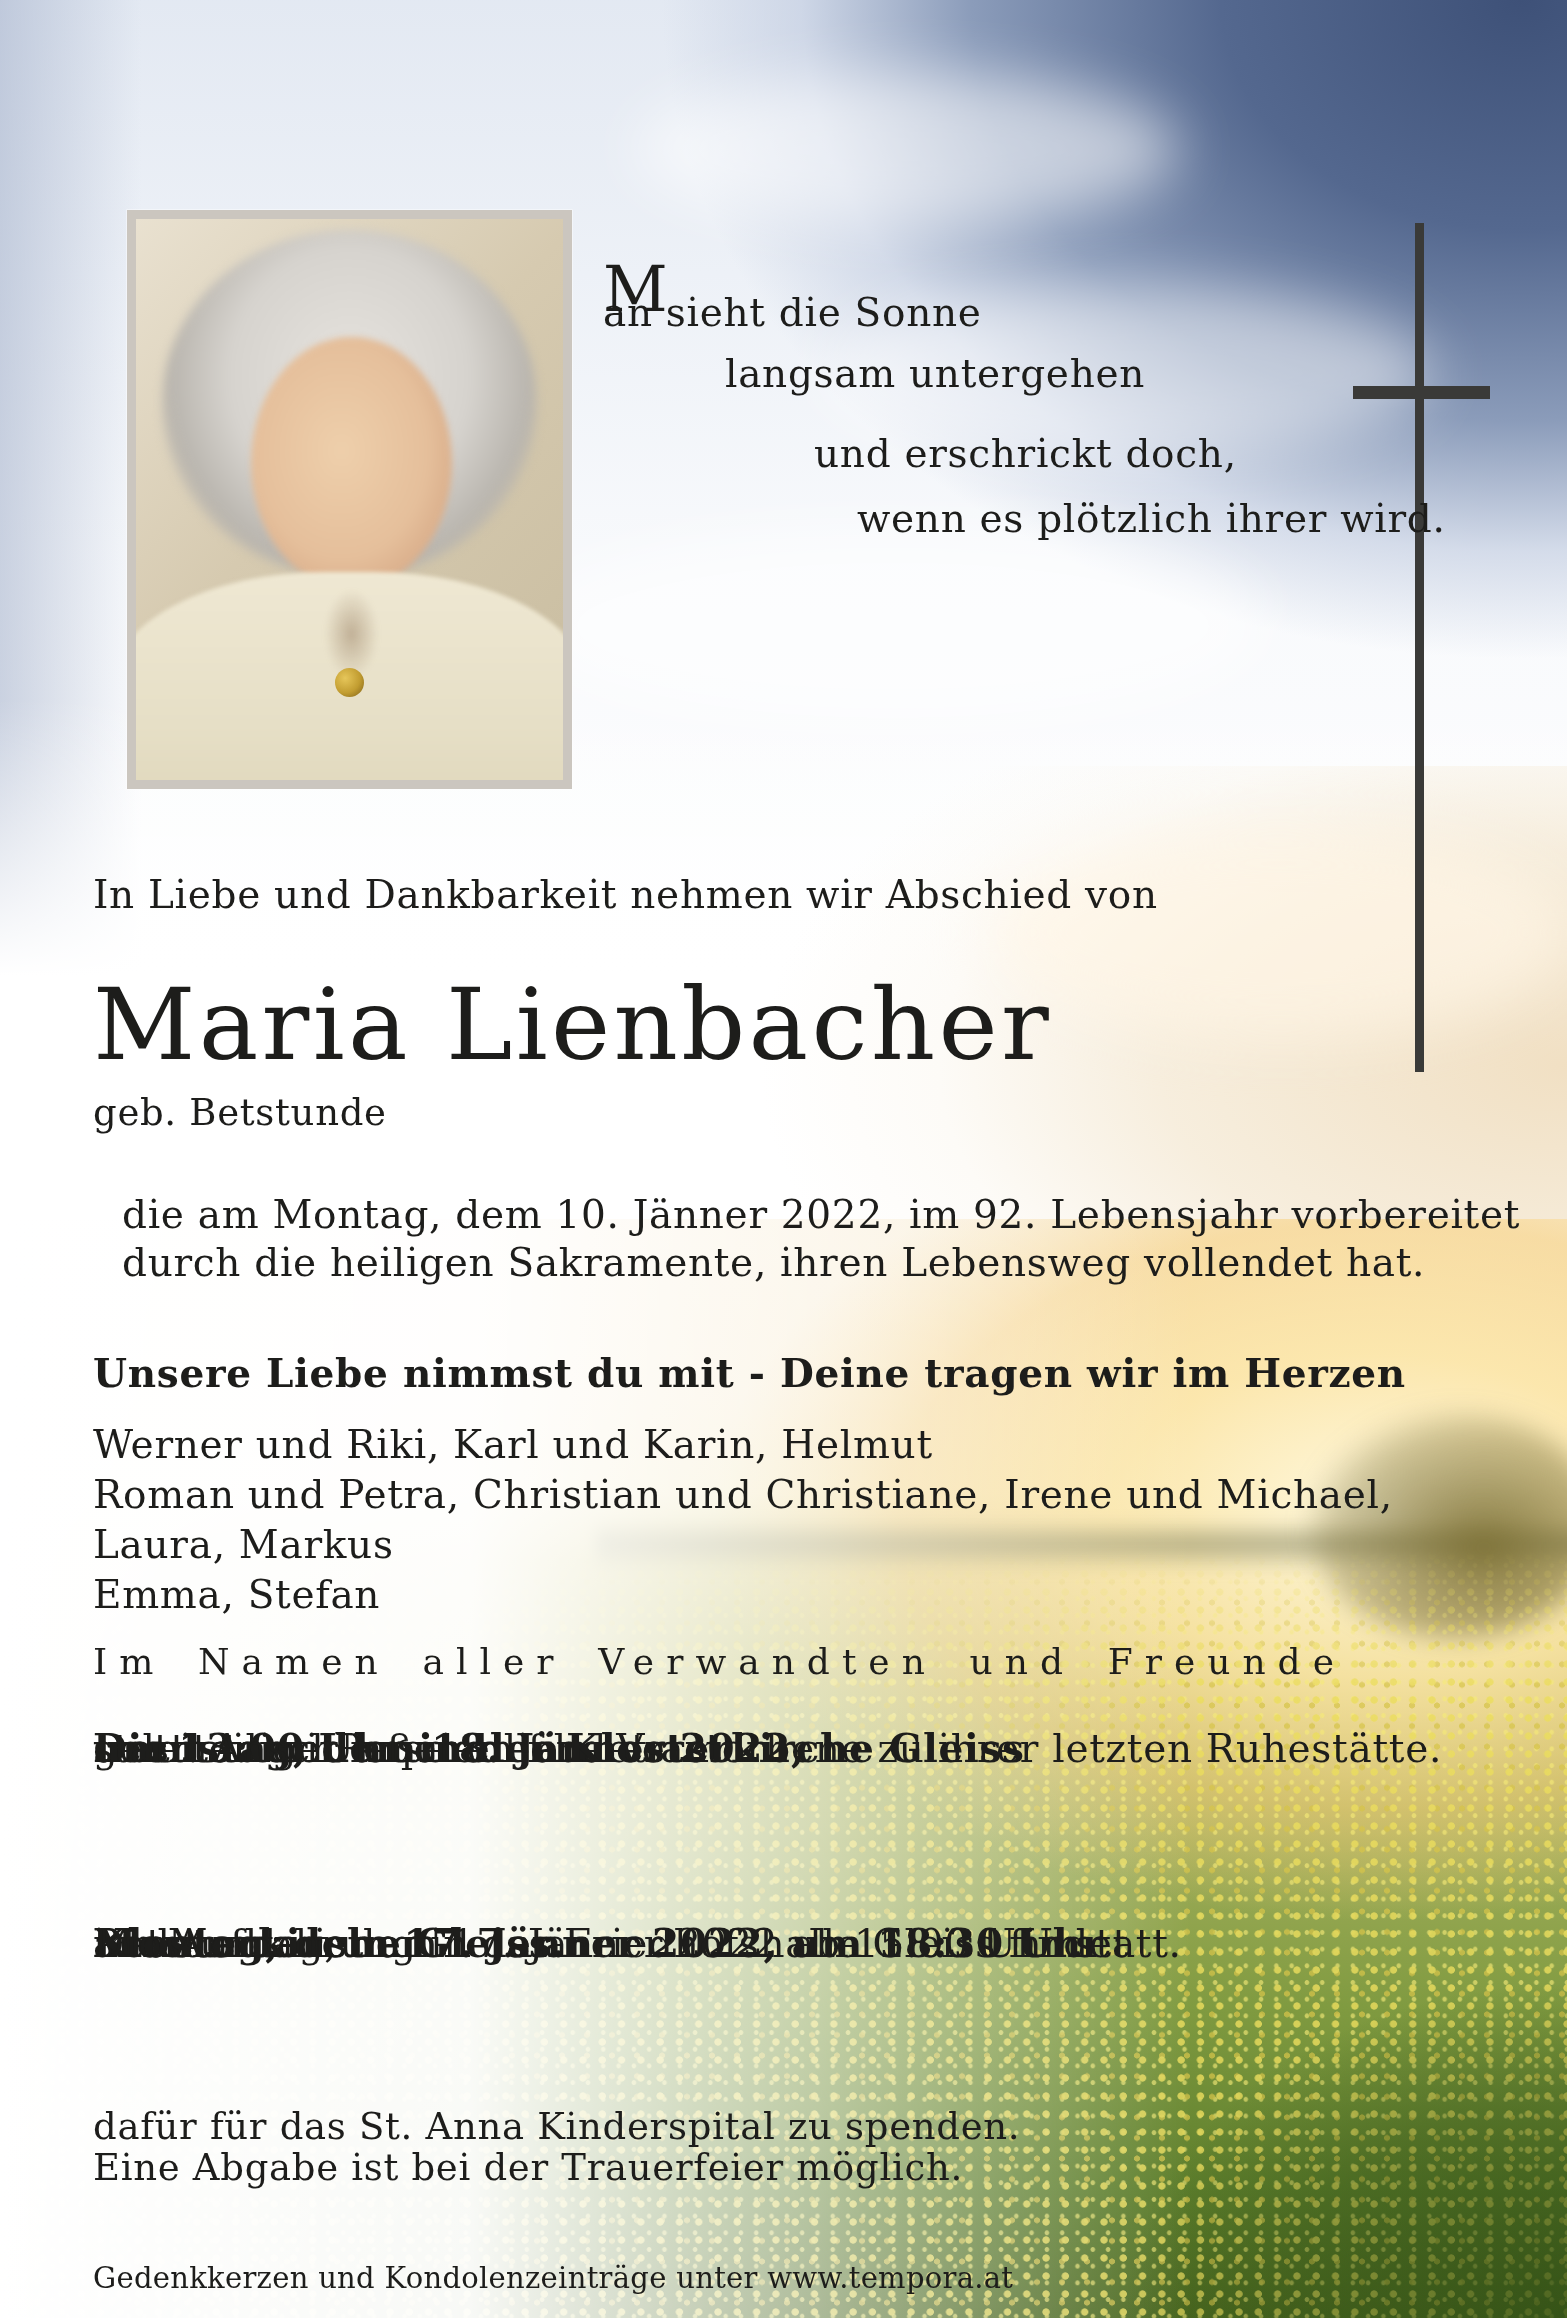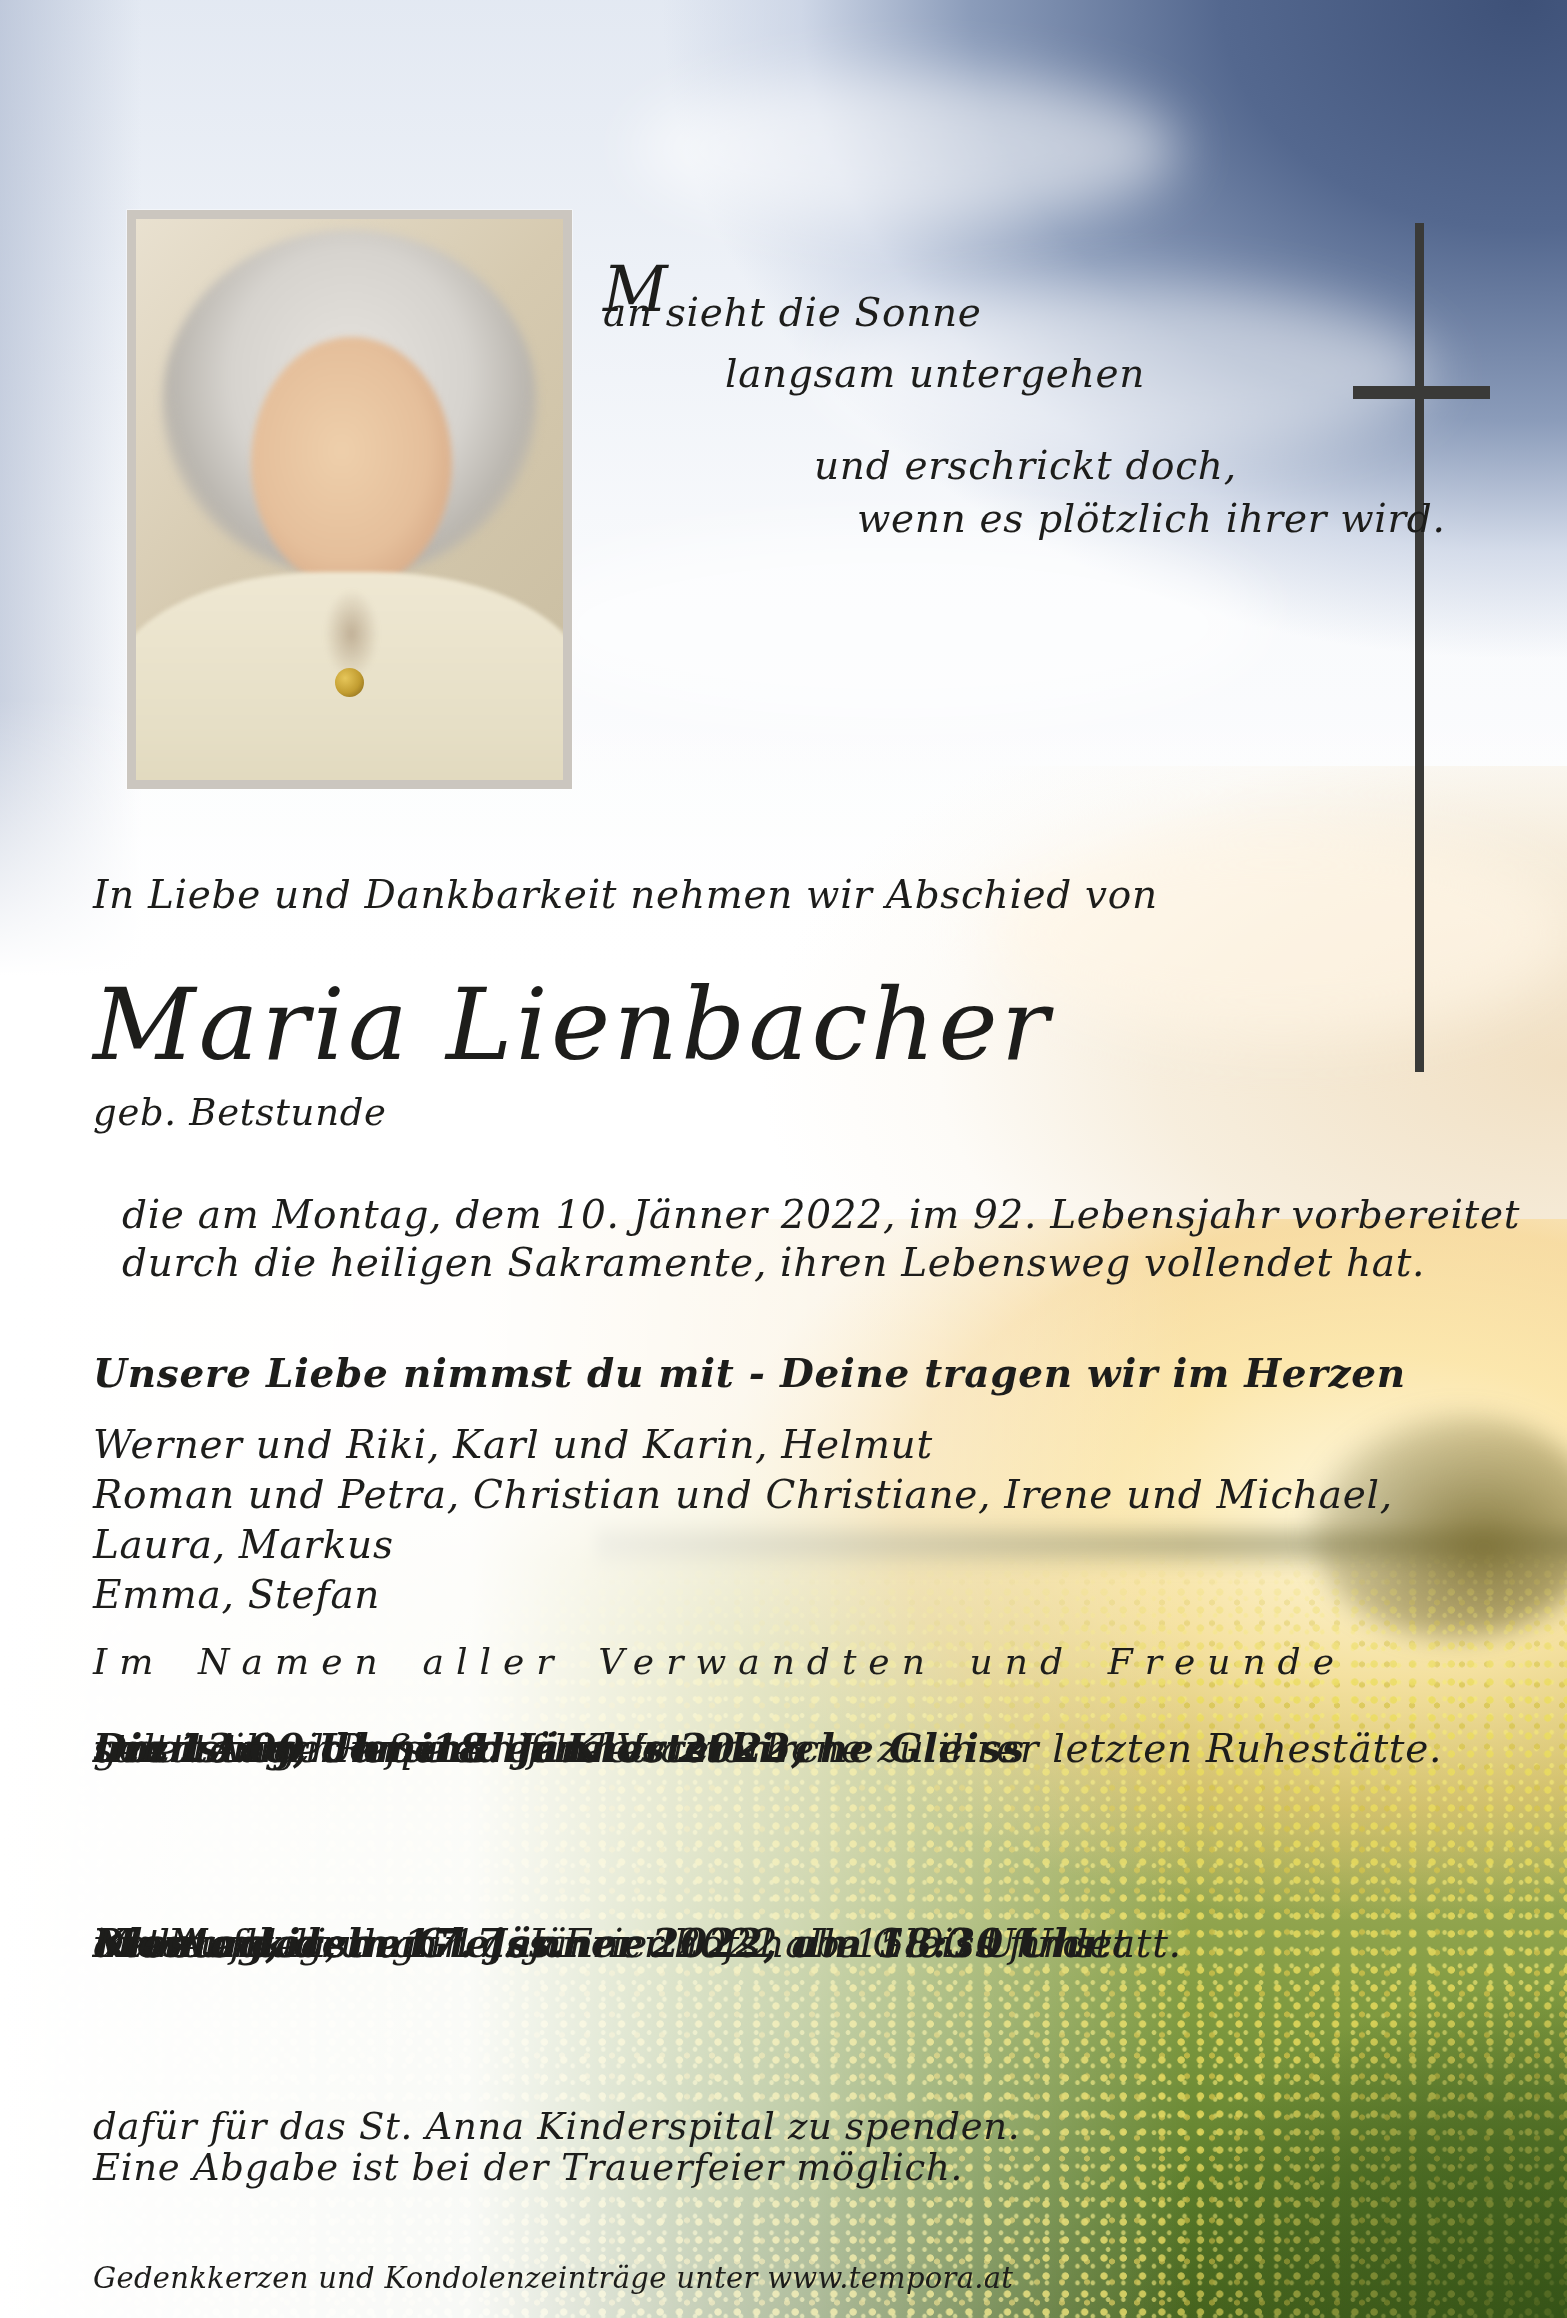--- a/index.html
+++ b/index.html
@@ -3,21 +3,21 @@
 <meta charset="utf-8">
 <style>
   :root{
     --text:#1d1d1b; --cross:#3a3a38; --frame:#cbc6bf;
   }
   html,body{margin:0;padding:0;background:#777;}
   .page{
     position:relative; width:1568px; height:2319px; overflow:hidden;
     background:#ffffff;
     font-family:"DejaVu Serif","Liberation Serif",serif;
-    font-style:italic; color:var(--text);
+    color:var(--text);
   }
   .page *{position:absolute; box-sizing:border-box;}
 
   
   .bg-sky{
     left:0; top:0; width:1568px; height:999px;
     background:
       linear-gradient(to right, rgba(162,175,201,0.55) 0%, rgba(255,255,255,0) 9%),
       radial-gradient(ellipse 999px 766px at 97% 0%, #3e5178 0%, #54688f 30%, #8b9cba 55%, rgba(197,207,226,0.70) 72%, rgba(255,255,255,0) 86%),
       linear-gradient(to bottom, rgba(222,229,240,0.85) 0%, rgba(238,242,248,0.45) 55%, rgba(255,255,255,0) 100%);
@@ -118,21 +118,21 @@
 
   
   .t{white-space:nowrap; letter-spacing:0.7px;}
   .centered{left:93px; width:1381px; }
   .b{font-weight:700;}
   .big{font-size:1.62em; line-height:0;}
 
   .quote{font-size:39px; line-height:47px;}
   .q1{left:603px;  top:289px;}
   .q2{left:725px; top:350px;}
-  .q3{left:814px; top:430px;margin-top:12px;}
+  .q3{left:814px; top:430px;}
   .q4{left:857px; top:495px;}
 
   .intro{top:871px; font-size:39px; line-height:47px;}
   .name {top:975px; font-size:100px; line-height:100px; letter-spacing:3.3px;}
   .maiden{top:1089px; font-size:37px; line-height:47px;}
 
   .notice{top:1191px; font-size:39px; line-height:48px;margin-left:29px;}
   .motto{top:1350px; font-size:39px; line-height:47px; font-weight:700;}
   .mourners{top:1420px; font-size:39px; line-height:50px;}
   .in-name{top:1640px; font-size:36px; line-height:44px; letter-spacing:12px; word-spacing:9.3px;}

